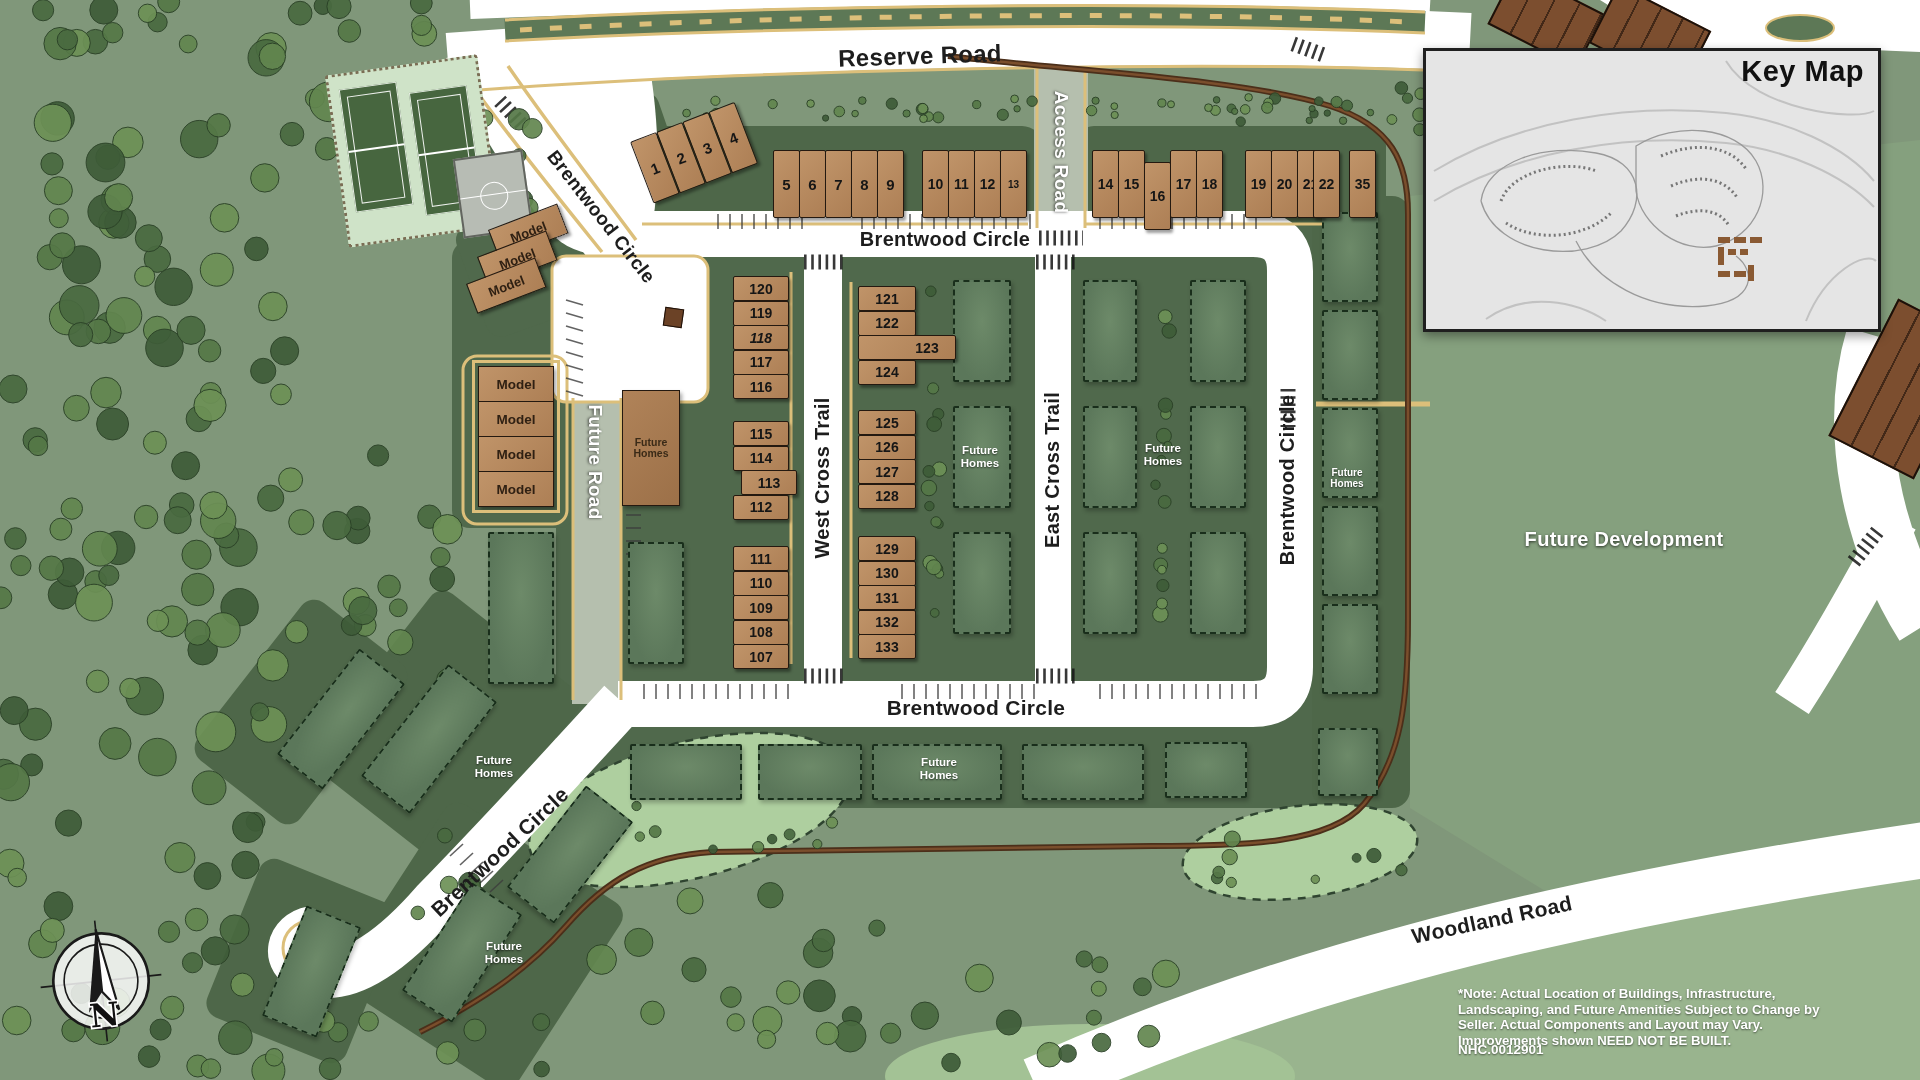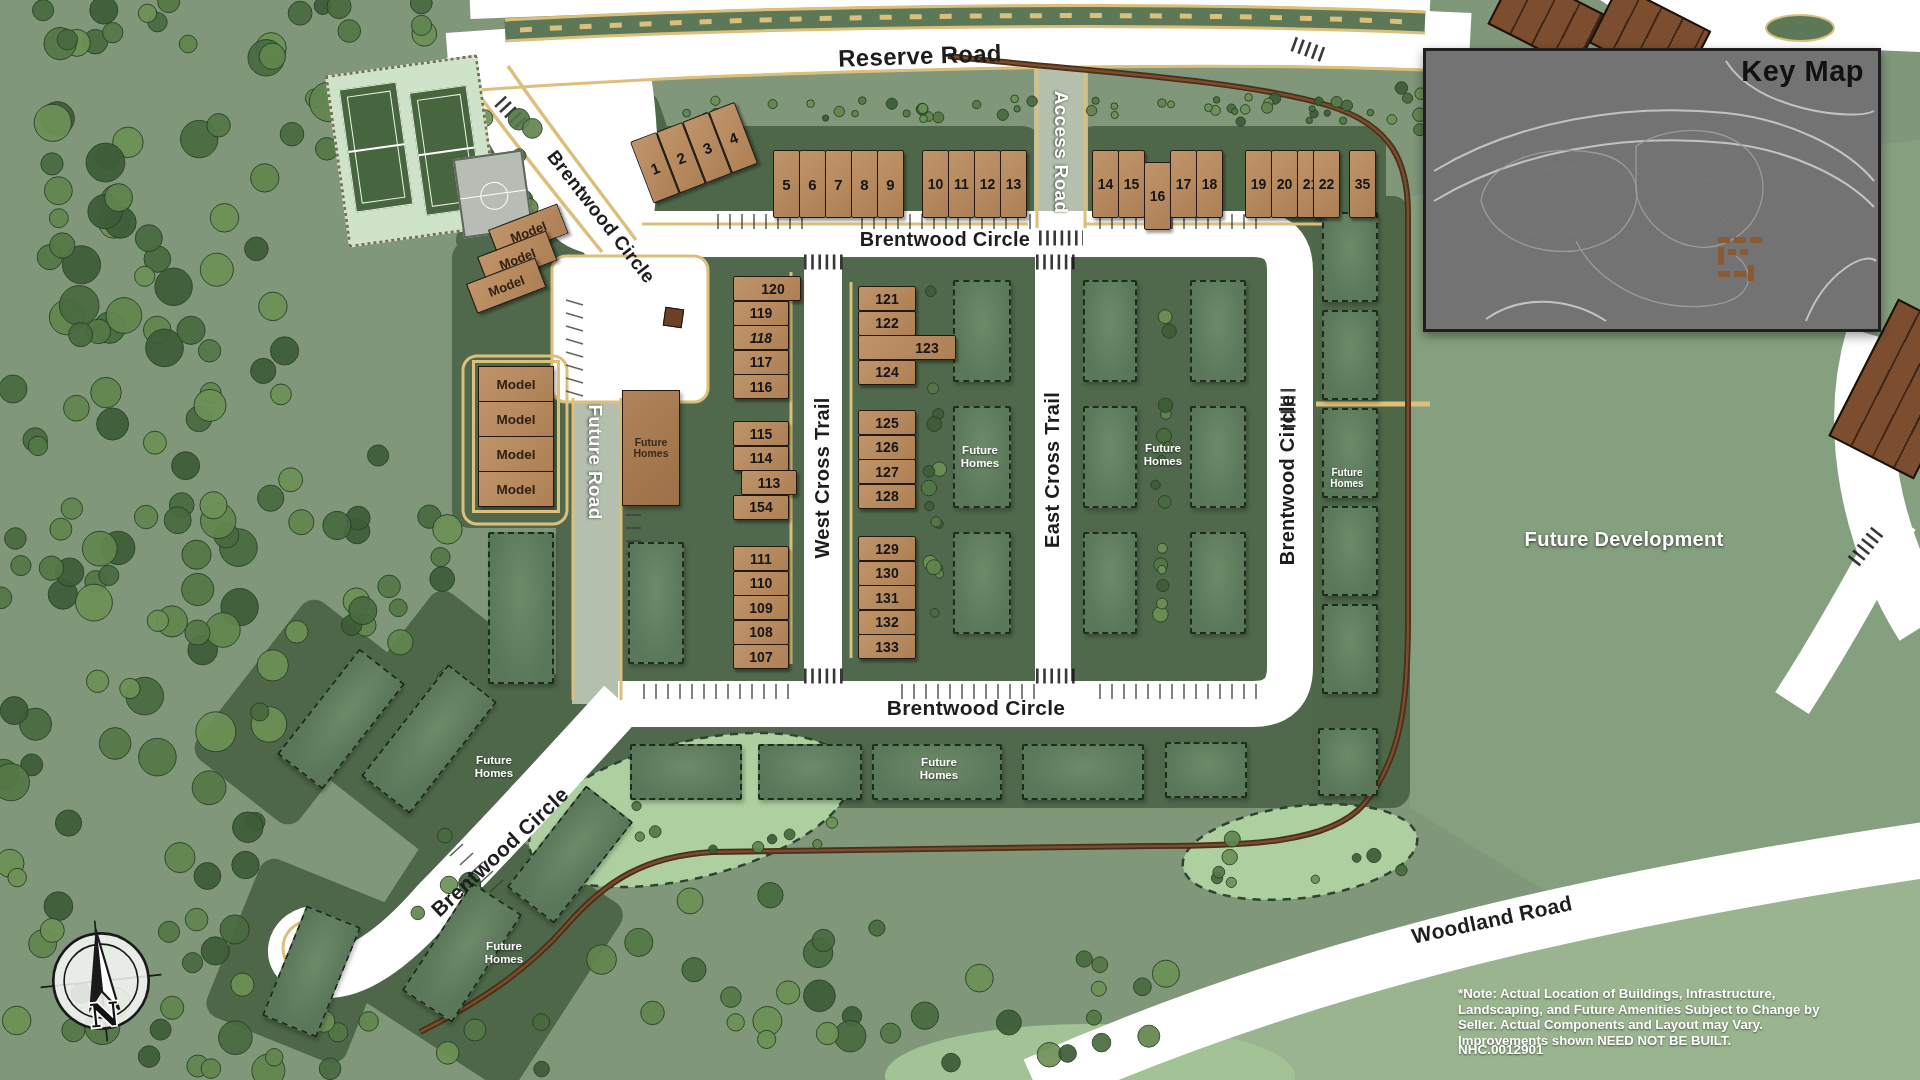--- a/index.html
+++ b/index.html
@@ -49,21 +49,21 @@
   .court::after{content:"";position:absolute;inset:7px 6px;border:1px solid rgba(255,255,255,.9);}
   #court1{left:9px;top:13px;width:56px;height:122px;}
   #court2{left:78px;top:26px;width:56px;height:122px;}
   #bball{position:absolute;left:458px;top:154px;width:66px;height:76px;z-index:3;
          background:#b7bcb4;border:2px solid #62655f;transform:rotate(-8deg);}
   #bball::before{content:"";position:absolute;left:20px;top:26px;width:26px;height:26px;
          border:1.5px solid #fff;border-radius:50%;}
   #bball::after{content:"";position:absolute;left:0;right:0;top:50%;height:1px;background:#fff;}
   
   #keymap{position:absolute;left:1423px;top:48px;width:452px;height:278px;z-index:8;
-          background:#737373;border:3px solid #1f1f1f;box-shadow:0 4px 10px rgba(0,0,0,.4);}
+          background:#e5e5e5;border:3px solid #1f1f1f;box-shadow:0 4px 10px rgba(0,0,0,.4);}
   #keymap-title{position:absolute;right:14px;top:4px;font-size:29px;font-weight:700;color:#111;
           letter-spacing:.5px;}
   
   #note{position:absolute;left:1458px;top:986px;width:396px;z-index:8;color:#fff;
         font-size:13.2px;line-height:15.5px;font-weight:700;text-shadow:0 1px 2px rgba(0,0,0,.55);}
   #plan-no{position:absolute;left:1458px;top:1042px;z-index:8;color:#fff;font-size:13.5px;
         font-weight:700;text-shadow:0 1px 2px rgba(0,0,0,.55);}
   #compass{position:absolute;left:36px;top:916px;z-index:7;transform:rotate(-6deg);}
 </style>
 </head>
@@ -711,48 +711,48 @@
       <div class="unit" style="left: 0px; top: 0px; width: 25px; height: 66px; font-size: 15px;">5</div>
       <div class="unit" style="left: 26px; top: 0px; width: 25px; height: 66px; font-size: 15px;">6</div>
       <div class="unit" style="left: 52px; top: 0px; width: 25px; height: 66px; font-size: 15px;">7</div>
       <div class="unit" style="left: 78px; top: 0px; width: 25px; height: 66px; font-size: 15px;">8</div>
       <div class="unit" style="left: 104px; top: 0px; width: 25px; height: 66px; font-size: 15px;">9</div>
     </div>
     <div class="lot-group" style="left: 922px; top: 150px; transform: none;">
       <div class="unit" style="left: 0px; top: 0px; width: 25px; height: 66px; font-size: 14px;">10</div>
       <div class="unit" style="left: 26px; top: 0px; width: 25px; height: 66px; font-size: 14px;">11</div>
       <div class="unit" style="left: 52px; top: 0px; width: 25px; height: 66px; font-size: 14px;">12</div>
-      <div class="unit" style="left: 78px; top: 0px; width: 25px; height: 66px; font-size: 14px;">13</div>
+      <div class="unit" style="left: 78px; top: 0px; width: 25px; height: 66px; font-size: 10px;">13</div>
     </div>
     <div class="lot-group" style="left: 1092px; top: 150px; transform: none;">
       <div class="unit" style="left: 0px; top: 0px; width: 25px; height: 66px; font-size: 14px;">14</div>
       <div class="unit" style="left: 26px; top: 0px; width: 25px; height: 66px; font-size: 14px;">15</div>
       <div class="unit" style="left: 52px; top: 0px; width: 25px; height: 66px; font-size: 14px; margin-top: 12px;">16</div>
       <div class="unit" style="left: 78px; top: 0px; width: 25px; height: 66px; font-size: 14px;">17</div>
       <div class="unit" style="left: 104px; top: 0px; width: 25px; height: 66px; font-size: 14px;">18</div>
     </div>
     <div class="lot-group" style="left: 1245px; top: 150px; transform: none;">
       <div class="unit" style="left: 0px; top: 0px; width: 25px; height: 66px; font-size: 14px;">19</div>
       <div class="unit" style="left: 26px; top: 0px; width: 25px; height: 66px; font-size: 14px;">20</div>
       <div class="unit" style="left: 52px; top: 0px; width: 25px; height: 66px; font-size: 14px;">21</div>
       <div class="unit" style="left: 68px; top: 0px; width: 25px; height: 66px; font-size: 14px;">22</div>
       <div class="unit" style="left: 104px; top: 0px; width: 25px; height: 66px; font-size: 14px;">35</div>
     </div>
     <div class="lot-group" style="left: 733px; top: 276px; transform: none;">
-      <div class="unit" style="left: 0px; top: 0px; width: 54px; height: 23px; font-size: 14px; padding-left: 12px;">120</div>
+      <div class="unit" style="left: 0px; top: 0px; width: 54px; height: 23px; font-size: 14px;">120</div>
       <div class="unit" style="left: 0px; top: 24.6px; width: 54px; height: 23px; font-size: 14px;">119</div>
       <div class="unit" style="left: 0px; top: 49.2px; width: 54px; height: 23px; font-size: 14px; font-style: italic;">118</div>
       <div class="unit" style="left: 0px; top: 73.8px; width: 54px; height: 23px; font-size: 14px;">117</div>
       <div class="unit" style="left: 0px; top: 98.4px; width: 54px; height: 23px; font-size: 14px;">116</div>
     </div>
     <div class="lot-group" style="left: 733px; top: 421px; transform: none;">
       <div class="unit" style="left: 0px; top: 0px; width: 54px; height: 23px; font-size: 14px;">115</div>
       <div class="unit" style="left: 0px; top: 24.6px; width: 54px; height: 23px; font-size: 14px;">114</div>
       <div class="unit" style="left: 8px; top: 49.2px; width: 54px; height: 23px; font-size: 14px;">113</div>
-      <div class="unit" style="left: 0px; top: 73.8px; width: 54px; height: 23px; font-size: 14px;">154</div>
+      <div class="unit" style="left: 0px; top: 73.8px; width: 54px; height: 23px; font-size: 14px;">112</div>
     </div>
     <div class="lot-group" style="left: 733px; top: 546px; transform: none;">
       <div class="unit" style="left: 0px; top: 0px; width: 54px; height: 23px; font-size: 14px;">111</div>
       <div class="unit" style="left: 0px; top: 24.6px; width: 54px; height: 23px; font-size: 14px;">110</div>
       <div class="unit" style="left: 0px; top: 49.2px; width: 54px; height: 23px; font-size: 14px;">109</div>
       <div class="unit" style="left: 0px; top: 73.8px; width: 54px; height: 23px; font-size: 14px;">108</div>
       <div class="unit" style="left: 0px; top: 98.4px; width: 54px; height: 23px; font-size: 14px;">107</div>
     </div>
     <div class="lot-group" style="left: 858px; top: 286px; transform: none;">
       <div class="unit" style="left: 0px; top: 0px; width: 56px; height: 23px; font-size: 14px;">121</div>

